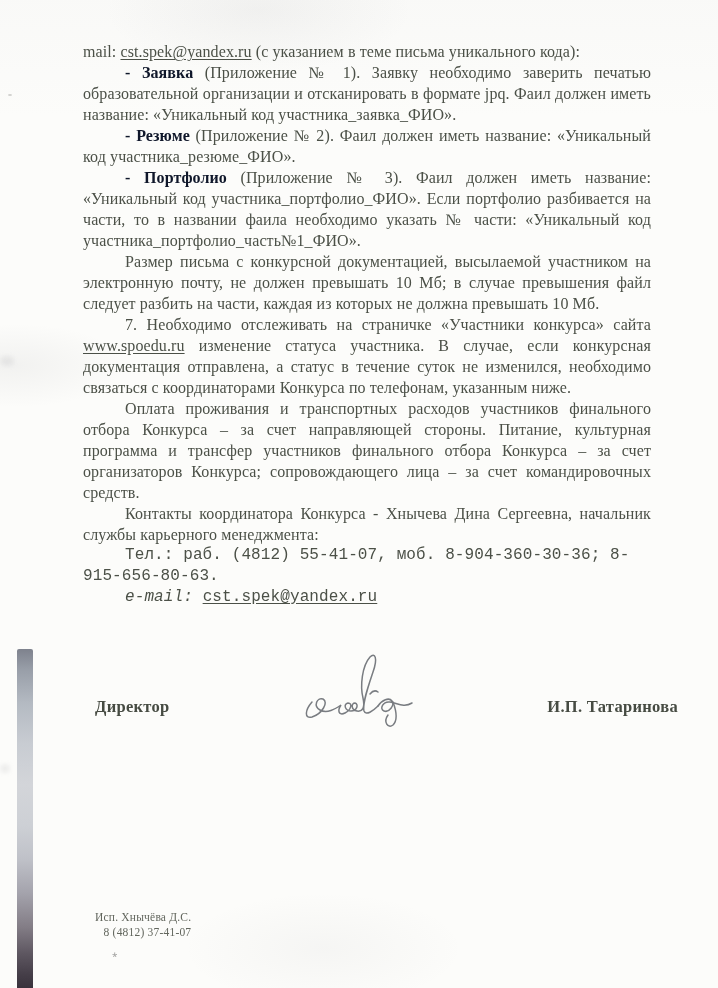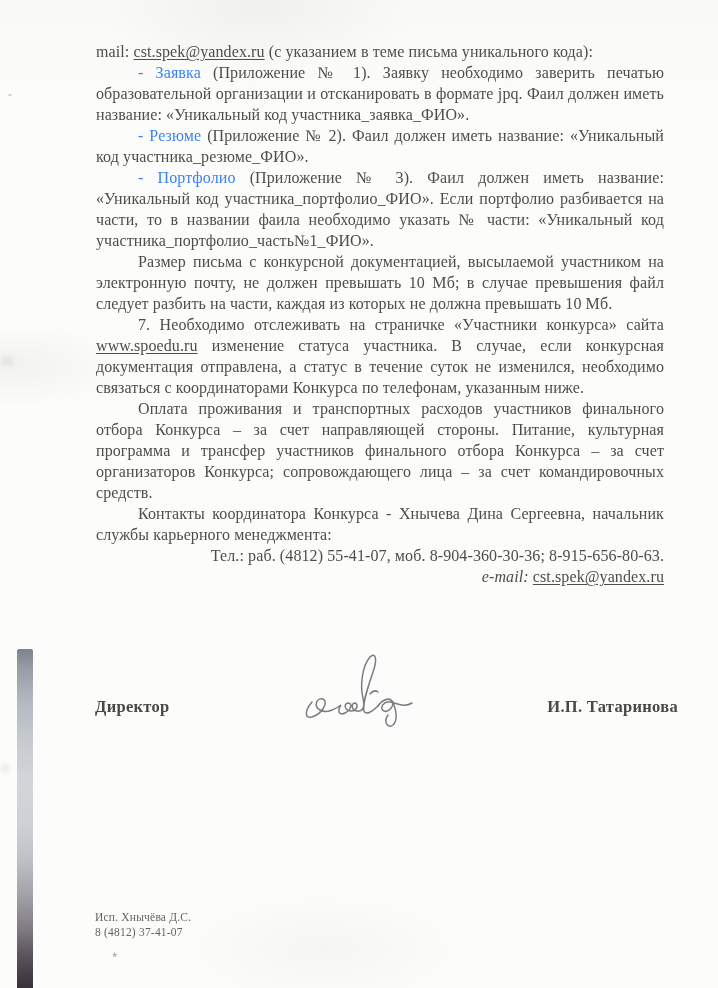--- a/index.html
+++ b/index.html
@@ -28,41 +28,41 @@
       #cdd0d5 52%, #bfc1c8 62%, #a4a3ac 72%, #837d86 82%, #5d5660 90%,
       #453e48 96%, #39323c 100%);
     filter:blur(.5px);
     border-radius:2px 2px 0 0;
   }
   .speck{position:absolute;background:#b5b5b3;border-radius:50%;opacity:.6;}
   .smudge{position:absolute;background:rgba(150,150,155,.14);filter:blur(2px);border-radius:50%;}
   .tiny-mark{position:absolute;color:#9a9a98;font-size:10px;line-height:10px;}
 
   .doc-body{
-    position:absolute;left:96px;top:41px;width:568px;
+    position:absolute;left:83px;top:41px;width:568px;
     font-size:16px;line-height:21px;color:#4b5047;
     letter-spacing:.1px;
   }
   .para{margin:0;text-indent:42px;text-align:justify;}
   .para.no-indent{text-indent:0;}
-  .para.no-justify{text-align:right;}
-  .para .b{font-weight:normal;color:#3b82f6;}
+  .para.no-justify{text-align:left;font-family:Liberation Mono, monospace;}
+  .para .b{font-weight:bold;color:#0f172a;}
   .para .u{text-decoration:underline;text-underline-offset:2px;}
   .para .i{font-style:italic;}
 
   .sig-row{
     position:absolute;left:95px;top:697px;width:583px;
     display:flex;justify-content:space-between;align-items:flex-end;
     font-size:16.5px;font-weight:bold;color:#464b42;letter-spacing:.3px;
   }
   .signature-svg{position:absolute;left:296px;top:650px;}
 
   .doc-footer{
     position:absolute;left:95px;top:910px;
-    font-size:11.5px;line-height:15px;color:#62665d;letter-spacing:.2px;
+    font-size:11.5px;line-height:15px;color:#62665d;letter-spacing:.2px;text-align:right;
   }
 </style>
 </head>
 <body>
 
 <div class="scan-page">
 
   <div class="scan-band"></div>
   <div class="speck" style="left:8px;top:94px;width:4px;height:2px;"></div>
   <div class="smudge" style="left:0px;top:356px;width:14px;height:10px;"></div>

